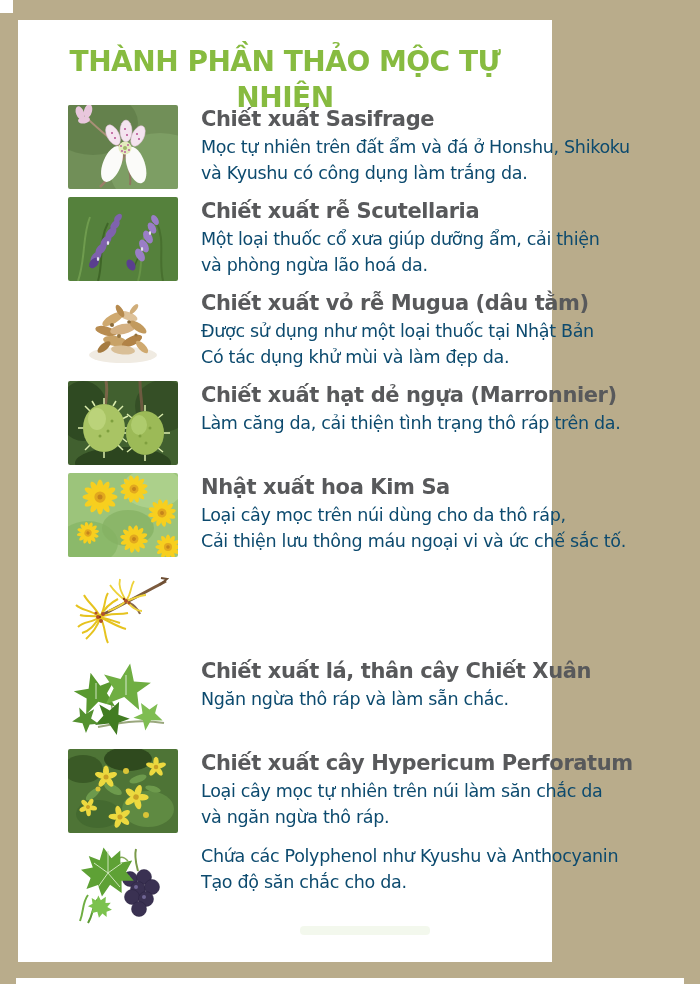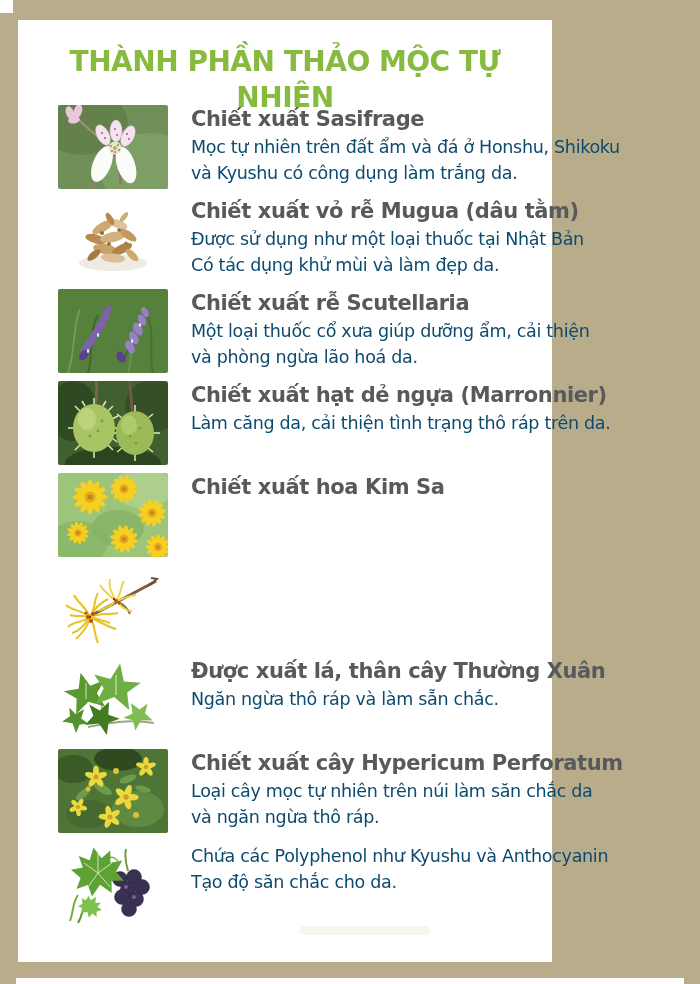--- a/index.html
+++ b/index.html
@@ -10,21 +10,21 @@
     font-family:"DejaVu Sans","Liberation Sans",sans-serif;
     overflow:hidden;
   }
   .corner-square { position:absolute; left:0; top:0; width:13px; height:13px; background:#ffffff; }
   .panel { position:absolute; left:18px; top:20px; width:534px; height:942px; background:#ffffff; }
   .main-title {
     margin-top:24px; text-align:center;
     font-size:28px; font-weight:700; letter-spacing:-0.5px;
     color:#87bb40; line-height:36px;
   }
-  .items { position:absolute; left:40px; top:85px; width:585px; }
+  .items { position:absolute; left:50px; top:85px; width:585px; }
   .item { display:flex; align-items:flex-start; min-height:84px; margin-bottom:8px; }
   .photo { flex:0 0 110px; width:110px; height:84px; border-radius:2px; overflow:hidden; }
   .photo svg { display:block; width:100%; height:100%; }
   .text { margin-left:23px; min-width:0; }
   .item-title {
     font-size:21px; font-weight:700; letter-spacing:-0.4px;
     color:#58595b; line-height:1.25; margin-top:1px;
   }
   .item-desc {
     font-size:17.5px; letter-spacing:-0.3px; color:#0c4a6e;
@@ -82,20 +82,64 @@
             <circle cx="61" cy="45" r="1.1"></circle>
               <circle cx="54" cy="46" r="1.1"></circle>
           </g>
           <circle cx="57" cy="43" r="2" fill="#9fb86a"></circle>
         </svg>
       </div>
       <div class="text">
         <h2 class="item-title">Chiết xuất Sasifrage</h2>
         <p class="item-desc">Mọc tự nhiên trên đất ẩm và đá ở Honshu, Shikoku
 và Kyushu có công dụng làm trắng da.</p>
+      </div>
+    </div>
+
+    <div class="item">
+      <div class="photo">
+        <svg viewBox="0 0 110 84" preserveAspectRatio="none">
+          <rect width="110" height="84" fill="#55813c"></rect>
+          <path d="M10 84 C18 60 14 40 22 20" stroke="#6f9c4e" fill="none" stroke-width="2"></path>
+          <path d="M30 84 C36 64 30 44 40 26" stroke="#3f6628" fill="none" stroke-width="2"></path>
+          <path d="M95 84 C90 60 98 44 88 24" stroke="#48702f" fill="none" stroke-width="2"></path>
+          <path d="M70 84 C76 66 70 50 78 36" stroke="#679447" fill="none" stroke-width="2"></path>
+          <path d="M22 70 L50 18" stroke="#3f6628" stroke-width="1.5"></path>
+          <path d="M66 70 L88 20" stroke="#3f6628" stroke-width="1.5"></path>
+          <g fill="#7f62ad">
+            <ellipse cx="28" cy="60" rx="4" ry="7" transform="rotate(40 28 60)"></ellipse>
+            <ellipse cx="33" cy="52" rx="4" ry="7" transform="rotate(40 33 52)"></ellipse>
+            <ellipse cx="38" cy="44" rx="4" ry="7" transform="rotate(40 38 44)"></ellipse>
+            <ellipse cx="43" cy="36" rx="4" ry="7" transform="rotate(40 43 36)"></ellipse>
+            <ellipse cx="47" cy="28" rx="3.6" ry="6" transform="rotate(40 47 28)"></ellipse>
+            <ellipse cx="50" cy="21" rx="3" ry="5" transform="rotate(40 50 21)"></ellipse>
+          </g>
+          <g fill="#9a7ec7">
+            <ellipse cx="72" cy="58" rx="4" ry="7" transform="rotate(-30 72 58)"></ellipse>
+            <ellipse cx="76" cy="49" rx="4" ry="7" transform="rotate(-30 76 49)"></ellipse>
+            <ellipse cx="80" cy="40" rx="4" ry="7" transform="rotate(-30 80 40)"></ellipse>
+            <ellipse cx="84" cy="31" rx="3.6" ry="6" transform="rotate(-30 84 31)"></ellipse>
+            <ellipse cx="87" cy="23" rx="3.2" ry="5.5" transform="rotate(-30 87 23)"></ellipse>
+          </g>
+          <g fill="#5a3f8f">
+            <ellipse cx="26" cy="66" rx="4" ry="6" transform="rotate(40 26 66)"></ellipse>
+            <ellipse cx="63" cy="68" rx="4" ry="6" transform="rotate(-30 63 68)"></ellipse>
+          </g>
+          <g fill="#e8e2f2">
+            <ellipse cx="30" cy="62" rx="1.2" ry="2"></ellipse>
+              <ellipse cx="40" cy="46" rx="1.2" ry="2"></ellipse>
+            <ellipse cx="74" cy="52" rx="1.2" ry="2"></ellipse>
+              <ellipse cx="82" cy="36" rx="1.2" ry="2"></ellipse>
+          </g>
+        </svg>
+      </div>
+      <div class="text">
+        <h2 class="item-title">Chiết xuất rễ Scutellaria</h2>
+        <p class="item-desc">Một loại thuốc cổ xưa giúp dưỡng ẩm, cải thiện
+và phòng ngừa lão hoá da.</p>
       </div>
     </div>
 
     <div class="item">
       <div class="photo">
         <svg viewBox="0 0 110 84" preserveAspectRatio="none">
           <rect width="110" height="84" fill="#ffffff"></rect>
           <ellipse cx="55" cy="66" rx="34" ry="8" fill="#f0ebe2"></ellipse>
           <ellipse cx="45" cy="30" rx="12" ry="4.5" fill="#cfa96f" transform="rotate(-30 45 30)"></ellipse>
           <ellipse cx="60" cy="27" rx="10" ry="4" fill="#dec29a" transform="rotate(20 60 27)"></ellipse>
@@ -112,64 +156,20 @@
           <circle cx="44" cy="36" r="2" fill="#8a6a38"></circle>
             <circle cx="61" cy="33" r="1.8" fill="#8a6a38"></circle>
           <circle cx="51" cy="47" r="2" fill="#96753f"></circle>
             <circle cx="68" cy="46" r="1.6" fill="#96753f"></circle>
         </svg>
       </div>
       <div class="text">
         <h2 class="item-title">Chiết xuất vỏ rễ Mugua (dâu tằm)</h2>
         <p class="item-desc">Được sử dụng như một loại thuốc tại Nhật Bản
 Có tác dụng khử mùi và làm đẹp da.</p>
-      </div>
-    </div>
-
-    <div class="item">
-      <div class="photo">
-        <svg viewBox="0 0 110 84" preserveAspectRatio="none">
-          <rect width="110" height="84" fill="#55813c"></rect>
-          <path d="M10 84 C18 60 14 40 22 20" stroke="#6f9c4e" fill="none" stroke-width="2"></path>
-          <path d="M30 84 C36 64 30 44 40 26" stroke="#3f6628" fill="none" stroke-width="2"></path>
-          <path d="M95 84 C90 60 98 44 88 24" stroke="#48702f" fill="none" stroke-width="2"></path>
-          <path d="M70 84 C76 66 70 50 78 36" stroke="#679447" fill="none" stroke-width="2"></path>
-          <path d="M22 70 L50 18" stroke="#3f6628" stroke-width="1.5"></path>
-          <path d="M66 70 L88 20" stroke="#3f6628" stroke-width="1.5"></path>
-          <g fill="#7f62ad">
-            <ellipse cx="28" cy="60" rx="4" ry="7" transform="rotate(40 28 60)"></ellipse>
-            <ellipse cx="33" cy="52" rx="4" ry="7" transform="rotate(40 33 52)"></ellipse>
-            <ellipse cx="38" cy="44" rx="4" ry="7" transform="rotate(40 38 44)"></ellipse>
-            <ellipse cx="43" cy="36" rx="4" ry="7" transform="rotate(40 43 36)"></ellipse>
-            <ellipse cx="47" cy="28" rx="3.6" ry="6" transform="rotate(40 47 28)"></ellipse>
-            <ellipse cx="50" cy="21" rx="3" ry="5" transform="rotate(40 50 21)"></ellipse>
-          </g>
-          <g fill="#9a7ec7">
-            <ellipse cx="72" cy="58" rx="4" ry="7" transform="rotate(-30 72 58)"></ellipse>
-            <ellipse cx="76" cy="49" rx="4" ry="7" transform="rotate(-30 76 49)"></ellipse>
-            <ellipse cx="80" cy="40" rx="4" ry="7" transform="rotate(-30 80 40)"></ellipse>
-            <ellipse cx="84" cy="31" rx="3.6" ry="6" transform="rotate(-30 84 31)"></ellipse>
-            <ellipse cx="87" cy="23" rx="3.2" ry="5.5" transform="rotate(-30 87 23)"></ellipse>
-          </g>
-          <g fill="#5a3f8f">
-            <ellipse cx="26" cy="66" rx="4" ry="6" transform="rotate(40 26 66)"></ellipse>
-            <ellipse cx="63" cy="68" rx="4" ry="6" transform="rotate(-30 63 68)"></ellipse>
-          </g>
-          <g fill="#e8e2f2">
-            <ellipse cx="30" cy="62" rx="1.2" ry="2"></ellipse>
-              <ellipse cx="40" cy="46" rx="1.2" ry="2"></ellipse>
-            <ellipse cx="74" cy="52" rx="1.2" ry="2"></ellipse>
-              <ellipse cx="82" cy="36" rx="1.2" ry="2"></ellipse>
-          </g>
-        </svg>
-      </div>
-      <div class="text">
-        <h2 class="item-title">Chiết xuất rễ Scutellaria</h2>
-        <p class="item-desc">Một loại thuốc cổ xưa giúp dưỡng ẩm, cải thiện
-và phòng ngừa lão hoá da.</p>
       </div>
     </div>
 
     <div class="item">
       <div class="photo">
         <svg viewBox="0 0 110 84" preserveAspectRatio="none">
           <rect width="110" height="84" fill="#41602f"></rect>
           <ellipse cx="15" cy="30" rx="25" ry="30" fill="#2f4a22"></ellipse>
           <ellipse cx="95" cy="25" rx="28" ry="26" fill="#354f26"></ellipse>
           <ellipse cx="55" cy="82" rx="48" ry="16" fill="#2c451f"></ellipse>
@@ -246,21 +246,23 @@
           <ellipse cx="60" cy="55" rx="26" ry="18" fill="#85b163" opacity=".7"></ellipse>
           <use href="#daisy" transform="translate(32 24) scale(1.25)"></use>
           <use href="#daisy" transform="translate(66 16) rotate(15)"></use>
           <use href="#daisy" transform="translate(94 40) rotate(-10)"></use>
           <use href="#daisy" transform="translate(20 60) scale(.8) rotate(20)"></use>
           <use href="#daisy" transform="translate(66 66) rotate(40)"></use>
           <use href="#daisy" transform="translate(100 74) scale(.9)"></use>
         </svg>
       </div>
       <div class="text">
-        <h2 class="item-title">Chiết xuất hoa Kim Sa</h2>
+        <h2 class="item-title">Nhật xuất hoa Kim Sa</h2>
+        <p class="item-desc">Loại cây mọc trên núi dùng cho da thô ráp,
+Cải thiện lưu thông máu ngoại vi và ức chế sắc tố.</p>
       </div>
     </div>
 
     <div class="item">
       <div class="photo">
         <svg viewBox="0 0 110 84" preserveAspectRatio="none">
           <rect width="110" height="84" fill="#ffffff"></rect>
           <path d="M30 52 C50 42 72 30 98 16" stroke="#7c5b3e" stroke-width="3" fill="none"></path>
           <path d="M60 37 C66 40 70 44 72 49" stroke="#8a6a4a" stroke-width="2" fill="none"></path>
           <path d="M92 20 L99 14 L93 13" stroke="#6d4f35" stroke-width="2" fill="none"></path>
@@ -314,21 +316,21 @@
           <use href="#ivyleaf" fill="#59992f" transform="translate(28 36) scale(1.5) rotate(-15)"></use>
           <use href="#ivyleaf" fill="#6fae42" transform="translate(58 30) scale(1.7) rotate(10)"></use>
           <use href="#ivyleaf" fill="#417c22" transform="translate(44 60) scale(1.2) rotate(25)"></use>
           <use href="#ivyleaf" fill="#7fbd52" transform="translate(80 58) rotate(-30)"></use>
           <use href="#ivyleaf" fill="#549130" transform="translate(18 62) scale(.9) rotate(40)"></use>
           <path d="M28 26 L28 42" stroke="#cfe3c2" stroke-width="1"></path>
           <path d="M58 18 L58 38" stroke="#d8ead0" stroke-width="1"></path>
         </svg>
       </div>
       <div class="text">
-        <h2 class="item-title">Được xuất lá, thân cây Thường Xuân</h2>
+        <h2 class="item-title">Chiết xuất lá, thân cây Chiết Xuân</h2>
         <p class="item-desc">Ngăn ngừa thô ráp và làm sẵn chắc.</p>
       </div>
     </div>
 
     <div class="item">
       <div class="photo">
         <svg viewBox="0 0 110 84" preserveAspectRatio="none">
           <defs>
             <g id="hypflower">
               <g fill="#ecd93f">

